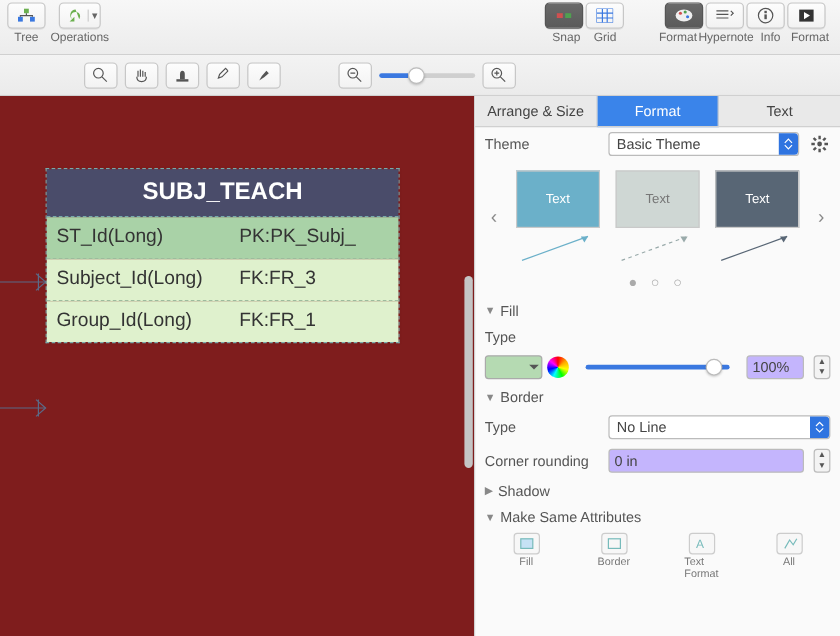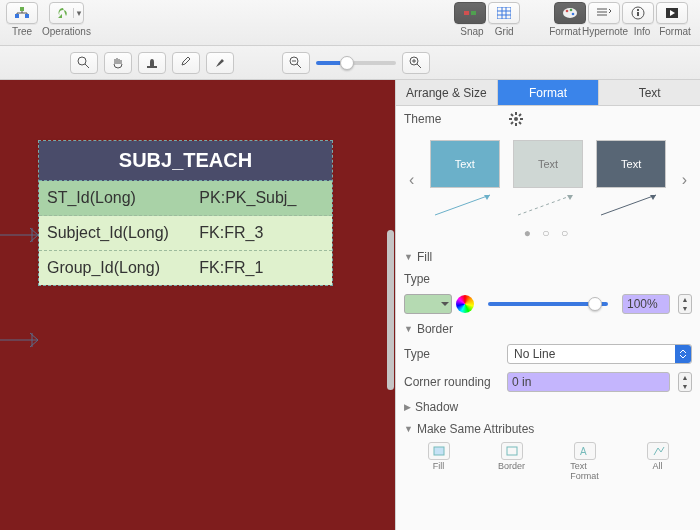--- a/index.html
+++ b/index.html
@@ -312,20 +312,28 @@
 
   <div class="inspector">
     <div class="insp-tabs">
       <div class="insp-tab">Arrange &amp; Size</div>
       <div class="insp-tab active">Format</div>
       <div class="insp-tab">Text</div>
     </div>
 
     <div class="insp-row">
       <div class="lbl">Theme</div>
+      <div class="insp-select">
+        <span>Basic Theme</span>
+        <div class="arrows">
+            <svg width="8" height="10">
+              <path d="M1 4 L4 1 L7 4 M1 6 L4 9 L7 6" stroke="#fff" fill="none"></path>
+            </svg>
+          </div>
+      </div>
       <div class="gear-icn">
           <svg width="14" height="14">
             <circle cx="7" cy="7" r="2" fill="#555"></circle>
             <g stroke="#555" stroke-width="2">
               <line x1="7" y1="0" x2="7" y2="3"></line>
               <line x1="7" y1="11" x2="7" y2="14"></line>
               <line x1="0" y1="7" x2="3" y2="7"></line>
               <line x1="11" y1="7" x2="14" y2="7"></line>
               <line x1="2" y1="2" x2="4" y2="4"></line>
               <line x1="10" y1="10" x2="12" y2="12"></line>

